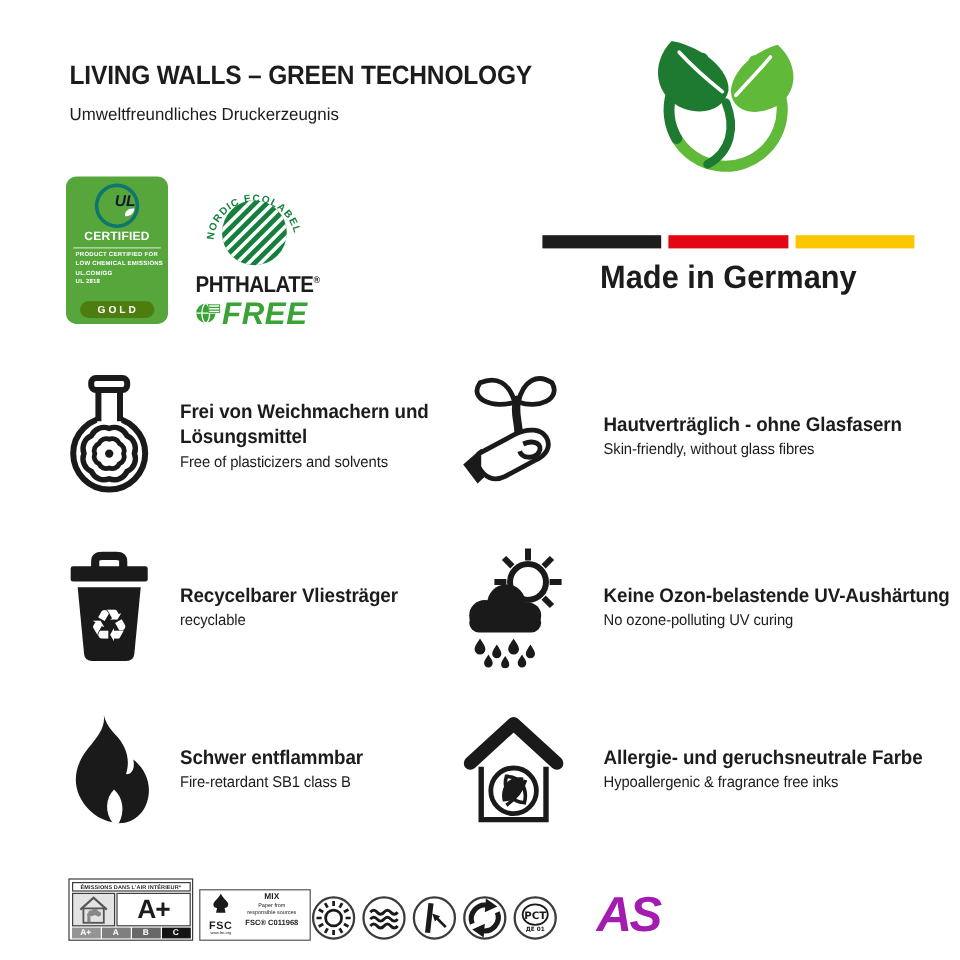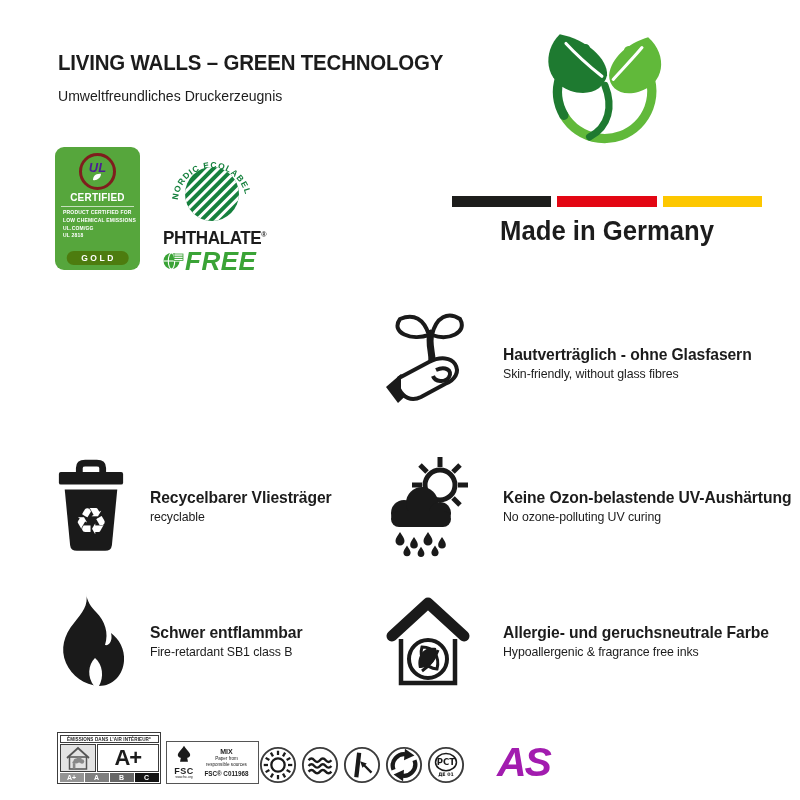--- a/index.html
+++ b/index.html
@@ -10,23 +10,23 @@
   }
   
   .title { position:absolute; left:58px; top:50px; font-size:22px; font-weight:bold;
            letter-spacing:-0.2px; transform:scaleX(0.93); transform-origin:left top; white-space:nowrap; }
   .subtitle { position:absolute; left:58px; top:88px; font-size:14.5px; transform:scaleX(0.97);
               transform-origin:left top; white-space:nowrap; }
 
   
   .greenguard { position:absolute; left:55px; top:147px; width:85px; height:123px;
                 background:#56a63c; border-radius:9px; text-align:center; }
-  .gg-ul { width:37px; height:37px; border:3px solid #7f1d1d; border-radius:50%;
-           margin:6px auto 2px; display:flex; flex-direction:column; align-items:center;
-           justify-content:center; color:#4c1d95; }
+  .gg-ul { width:37px; height:37px; border:3px solid #0f766e; border-radius:50%;
+           margin:6px auto 2px; display:flex; flex-direction:column; align-items:flex-end;
+           justify-content:center; color:#0f172a; }
   .gg-ul span { font-size:13px; font-weight:bold; font-style:italic; line-height:0.9; }
   .gg-name { color:#fff; font-weight:bold; font-size:10px; letter-spacing:0.2px; }
   .gg-rule { border-top:1px solid rgba(255,255,255,.65); margin:3px 6px 2px; }
   .gg-lines { color:#fff; font-size:5px; font-weight:bold; text-align:left;
               margin:0 0 0 8px; line-height:1.55; letter-spacing:0.2px; }
   .gg-gold { position:absolute; bottom:5px; left:50%; transform:translateX(-50%);
              background:#7cc143; color:#fff; font-size:8.5px; font-weight:bold;
              letter-spacing:2.5px; padding:2px 13px 2px 15px; border-radius:7px; }
 
   
@@ -71,21 +71,21 @@
   .ap-house { width:37%; border:0.8px solid #3c3c3c; background:#e3e3e3; display:flex;
               align-items:center; justify-content:center; margin-right:1px; }
   .ap-grade { flex:1; border:0.8px solid #3c3c3c; display:flex; align-items:center;
               justify-content:center; font-size:22px; font-weight:900; letter-spacing:-1px; }
   .ap-scale { display:flex; height:11px; margin-top:1px; }
   .ap-cell { flex:1; color:#fff; font-size:7px; font-weight:bold; display:flex;
              align-items:center; justify-content:center; }
   .ap-cell + .ap-cell { margin-left:1px; }
 
   .fsc { position:absolute; left:166px; top:741px; width:93px; height:43px;
-         border:1px solid #555; display:flex; align-items:center; padding:2px 3px; background:#fff; }
+         border:1px solid #555; display:flex; align-items:flex-start; padding:2px 3px; background:#fff; }
   .fsc-left { width:28px; text-align:center; line-height:1; }
   .fsc-brand { font-size:9px; font-weight:bold; letter-spacing:0.5px; }
   .fsc-url { font-size:3.2px; }
   .fsc-right { flex:1; text-align:center; line-height:1.2; }
   .fsc-mix { font-size:7px; font-weight:bold; }
   .fsc-desc { font-size:4.6px; line-height:1.25; }
   .fsc-code { font-size:6.3px; font-weight:bold; margin-top:2px; }
 
   .sym { position:absolute; top:746px; }
   .s1{left:259px;} .s2{left:301px;} .s3{left:343px;} .s4{left:385px;} .s5{left:427px;}
@@ -177,20 +177,37 @@
     <path d="M106,21 C96,33 85,44 78,52" fill="none" stroke="#fff" stroke-width="3" stroke-linecap="round"></path>
   </svg>
 
   <div class="flagbar">
     <div class="flag-seg" style="background: rgb(29, 29, 27);"></div>
     <div class="flag-seg" style="background: rgb(227, 6, 19);"></div>
     <div class="flag-seg" style="background: rgb(253, 199, 0);"></div>
   </div>
   <div class="mig">Made in Germany</div>
 
+  <div class="feature f-left" style="top:300px">
+    <div class="icon-slot">
+      <svg width="68" height="102" viewBox="0 0 68 102">
+        <circle cx="34" cy="66" r="30" fill="#fff" stroke="#1a1a1a" stroke-width="5"></circle>
+        <rect x="24" y="12" width="20" height="29" fill="#fff"></rect>
+        <path d="M25,13 L25,39 M43,13 L43,39" stroke="#1a1a1a" stroke-width="5"></path>
+        <rect x="19" y="3" width="30" height="10" rx="4" fill="#fff" stroke="#1a1a1a" stroke-width="5"></rect>
+        <path d="M55,66 A11.5,11.5 0 0 1 48.85,80.85 A11.5,11.5 0 0 1 34,87 A11.5,11.5 0 0 1 19.15,80.85 A11.5,11.5 0 0 1 13,66 A11.5,11.5 0 0 1 19.15,51.15 A11.5,11.5 0 0 1 34,45 A11.5,11.5 0 0 1 48.85,51.15 A11.5,11.5 0 0 1 55,66 Z" fill="#fff" stroke="#1a1a1a" stroke-width="4.5"></path>
+        <path d="M46,66 A6.5,6.5 0 0 1 42.49,74.49 A6.5,6.5 0 0 1 34,78 A6.5,6.5 0 0 1 25.51,74.49 A6.5,6.5 0 0 1 22,66 A6.5,6.5 0 0 1 25.51,57.51 A6.5,6.5 0 0 1 34,54 A6.5,6.5 0 0 1 42.49,57.51 A6.5,6.5 0 0 1 46,66 Z" fill="#fff" stroke="#1a1a1a" stroke-width="4"></path>
+        <circle cx="34" cy="66" r="3.5" fill="#1a1a1a"></circle>
+      </svg>
+    </div>
+    <div class="f-text">
+      <div class="f-title">Frei von Weichmachern und Lösungsmittel</div>
+      <div class="f-sub">Free of plasticizers and solvents</div>
+    </div>
+  </div>
 
   <div class="feature f-right" style="top:300px">
     <div class="icon-slot">
       <svg width="88" height="100" viewBox="0 0 88 100">
         <path d="M47,20 C43,34 52,44 46,60" stroke="#1a1a1a" stroke-width="7" fill="none" stroke-linecap="round"></path>
         <path d="M45,22 C40,6 30,0 16,6 C6,20 28,28 45,22 Z" fill="#fff" stroke="#1a1a1a" stroke-width="4" stroke-linejoin="round"></path>
         <path d="M48,22 C52,4 64,-2 76,6 C84,20 64,28 48,22 Z" fill="#fff" stroke="#1a1a1a" stroke-width="4" stroke-linejoin="round"></path>
         <polygon points="2,74 17,61 30,75 14,90" fill="#1a1a1a"></polygon>
         <path d="M15,65 L45,49 C57,43 67,45 71,51 C76,59 71,67 61,71 L37,84 C27,89 19,84 15,76 Z" fill="#fff" stroke="#1a1a1a" stroke-width="4" stroke-linejoin="round"></path>
         <path d="M52,57 C61,53 69,57 65,64 C61,70 51,69 49,63" stroke="#1a1a1a" stroke-width="4" fill="#fff"></path>

